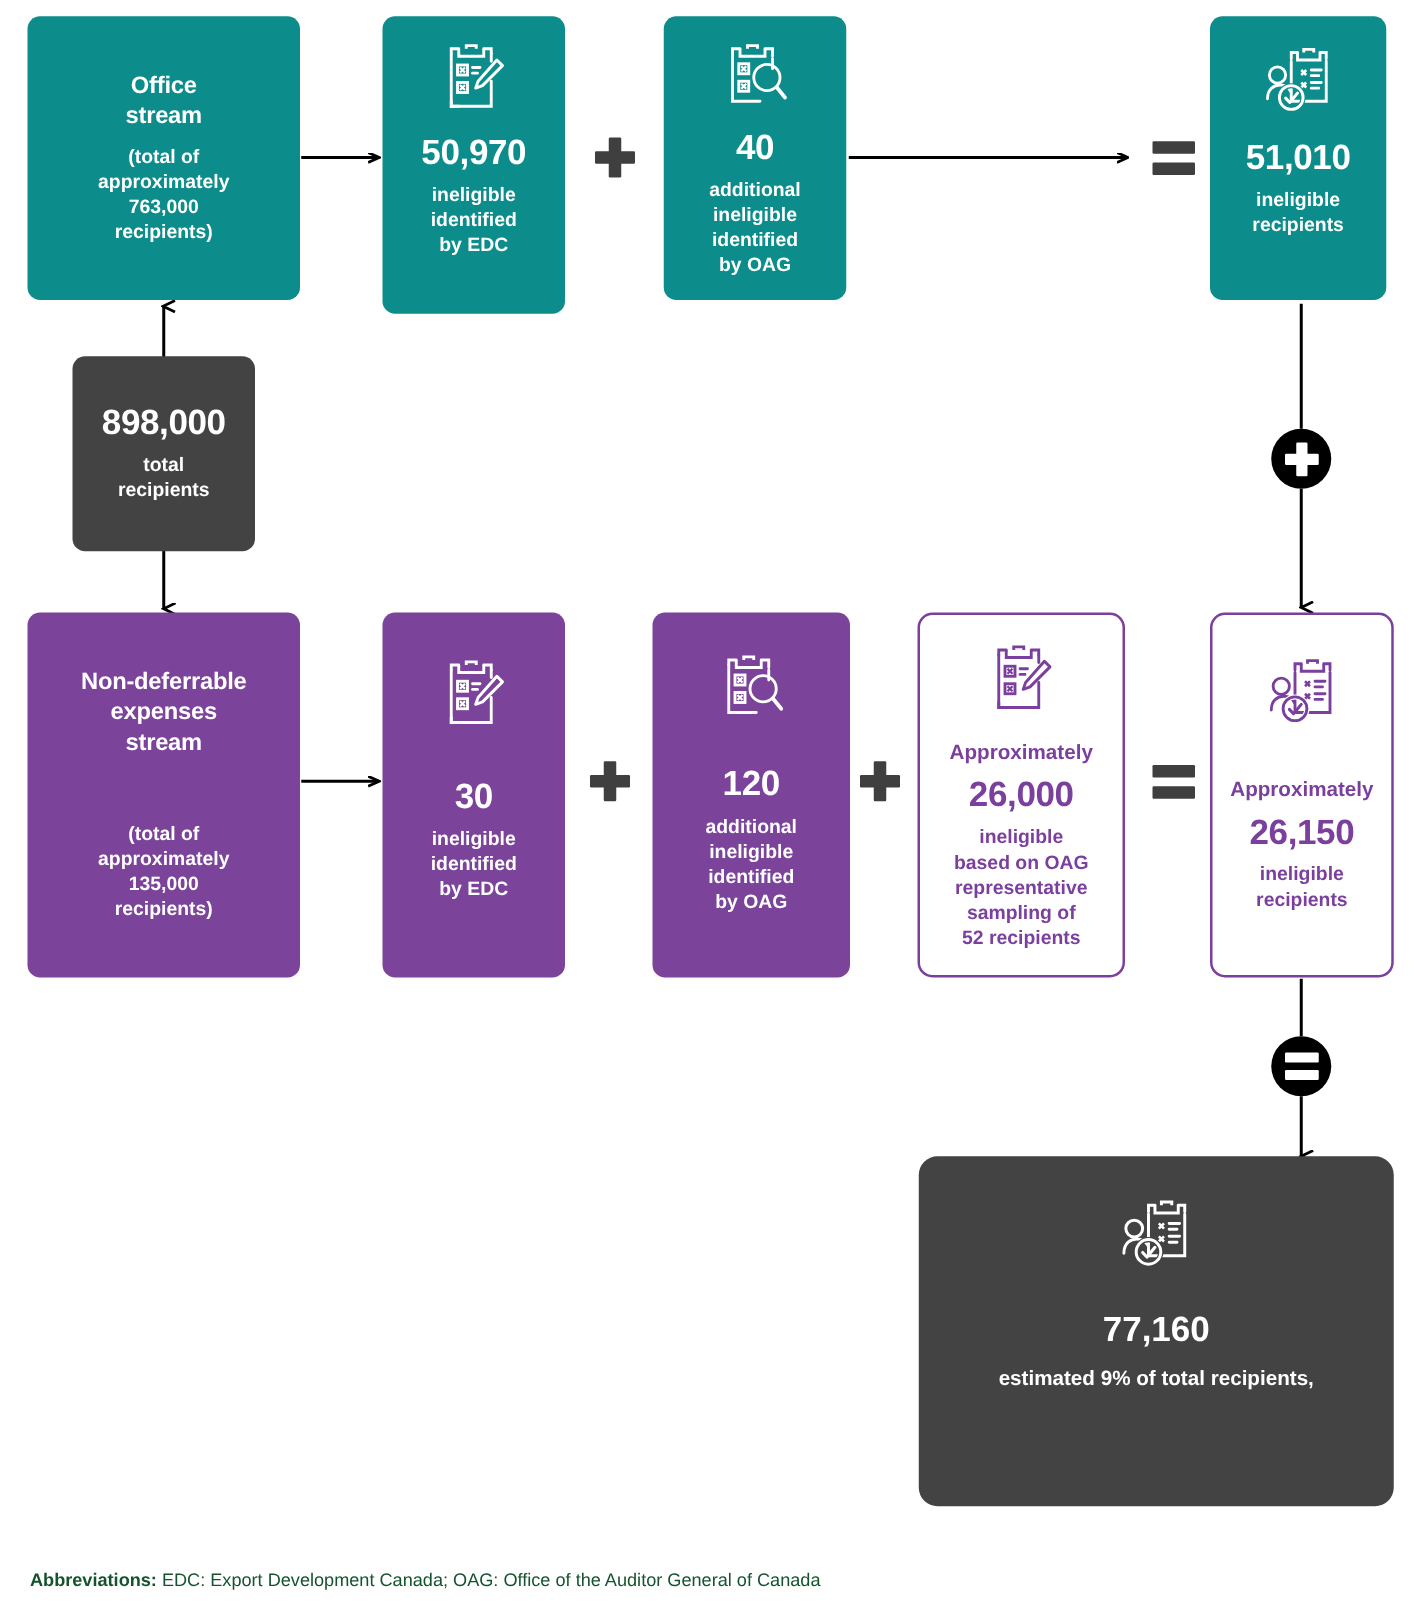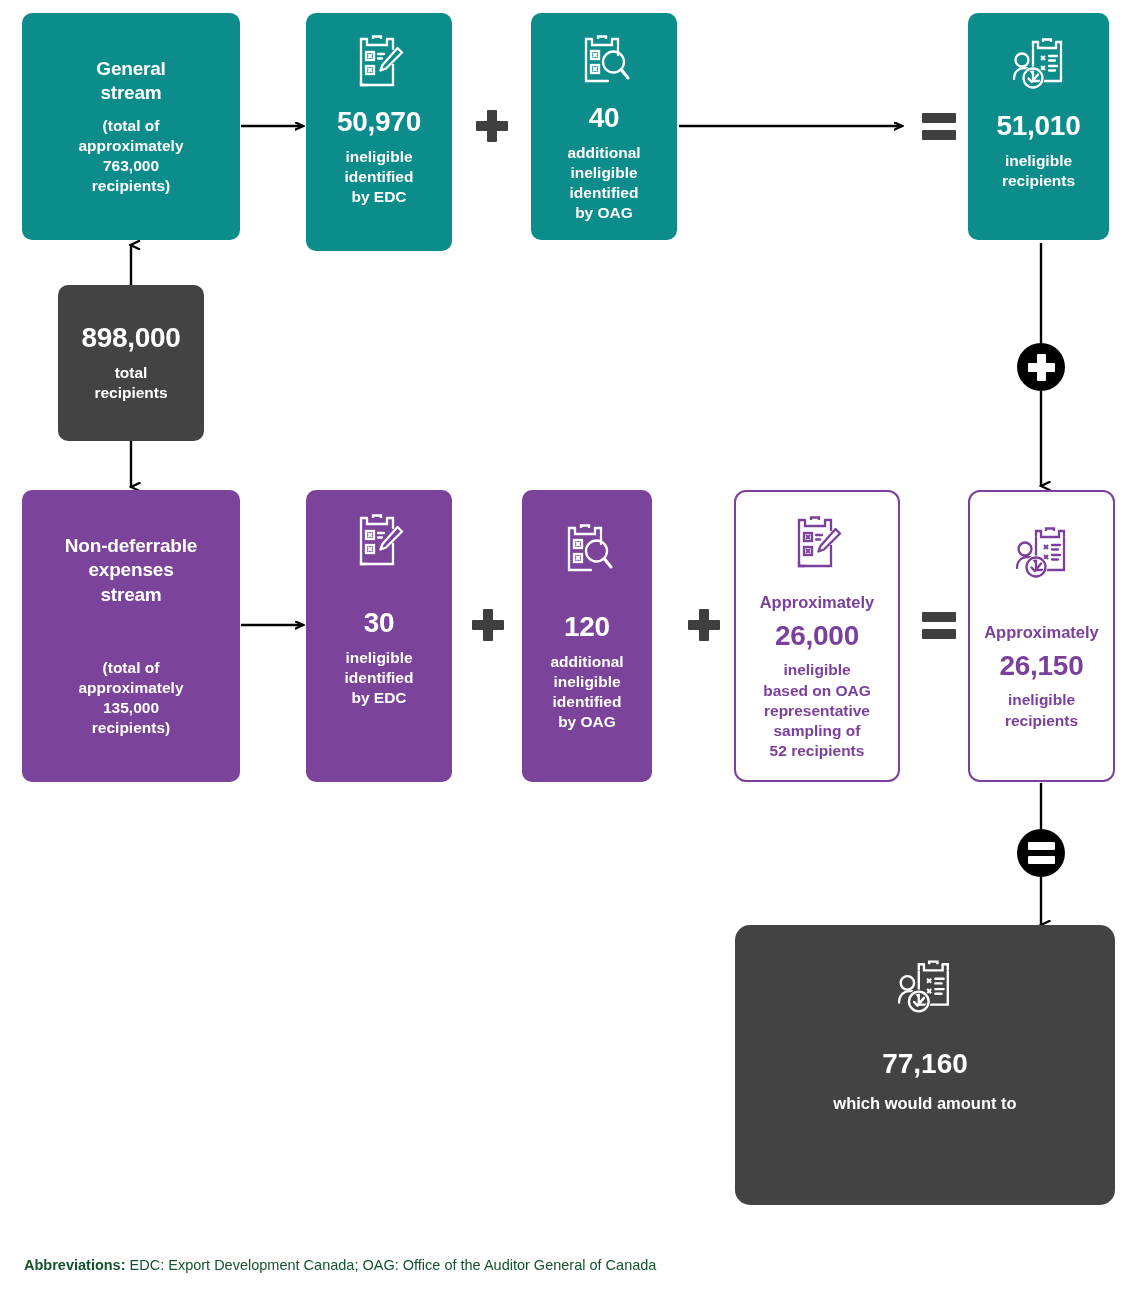--- a/index.html
+++ b/index.html
@@ -176,21 +176,21 @@
 
     <line x1="1041" y1="391" x2="1041" y2="486" stroke="#000" stroke-width="2.4" marker-end="url(#arrowD)"></line>
 
     <line x1="1041" y1="783" x2="1041" y2="829" stroke="#000" stroke-width="2.4"></line>
 
     <line x1="1041" y1="877" x2="1041" y2="925" stroke="#000" stroke-width="2.4" marker-end="url(#arrowD)"></line>
   </svg>
 
   <div class="box teal" style="left:22px; top:13px; width:218px; height:227px;">
     <div class="title">
-      <div>General</div>
+      <div>Office</div>
       <div>stream</div>
     </div>
     <div class="sub">
       <div>(total of</div>
       <div>approximately</div>
       <div>763,000</div>
       <div>recipients)</div>
     </div>
   </div>
 
@@ -305,21 +305,21 @@
       <div>stream</div>
     </div>
     <div class="sub">
       <div>(total of</div>
       <div>approximately</div>
       <div>135,000</div>
       <div>recipients)</div>
     </div>
   </div>
 
-  <div class="box purple" style="left:306px; top:490px; width:146px; height:292px; justify-content:flex-start; padding-top:24px;">
+  <div class="box purple" style="left:306px; top:490px; width:146px; height:292px; justify-content:flex-start; padding-top:38px;">
     <div class="icon-wrap">
       <svg class="icon" width="52" height="54" viewBox="0 0 52 54" fill="none" stroke="#fff" stroke-width="2.3">
         <path d="M8 8 L8 4 L14 4" stroke-linecap="round"></path>
         <path d="M8 46 L8 50 L14 50" stroke-linecap="round"></path>
         <path d="M34 4 L40 4 L40 8" stroke-linecap="round"></path>
         <path d="M14 4 L14 10 L34 10 L34 4" fill="none"></path>
         <path d="M20 4 L20 1.5 L28 1.5 L28 4" fill="none"></path>
         <path d="M8 8 L8 50 L40 50 L40 30" fill="none" stroke-linecap="round"></path>
         <path d="M40 8 L40 14" fill="none" stroke-linecap="round"></path>
         <rect x="13" y="17" width="8" height="8" fill="none"></rect>
@@ -338,21 +338,21 @@
     </div>
   </div>
 
   <div class="op op-plus" style="left:466px; top:603px; width:44px; height:44px;">
     <svg width="34" height="34" viewBox="0 0 34 34">
       <rect x="12" y="1" width="10" height="32" fill="#3f3f3f" rx="1"></rect>
       <rect x="1" y="12" width="32" height="10" fill="#3f3f3f" rx="1"></rect>
     </svg>
   </div>
 
-  <div class="box purple" style="left:522px; top:490px; width:130px; height:292px; justify-content:flex-start; padding-top:34px;">
+  <div class="box purple" style="left:522px; top:490px; width:158px; height:292px; justify-content:flex-start; padding-top:34px;">
     <div class="icon-wrap">
       <svg class="icon" width="52" height="54" viewBox="0 0 52 54" fill="none" stroke="#fff" stroke-width="2.3">
         <path d="M8 8 L8 4 L14 4" stroke-linecap="round"></path>
         <path d="M34 4 L40 4 L40 10" stroke-linecap="round"></path>
         <path d="M14 4 L14 10 L34 10 L34 4" fill="none"></path>
         <path d="M20 4 L20 1.5 L28 1.5 L28 4" fill="none"></path>
         <path d="M8 8 L8 46 L30 46" fill="none" stroke-linecap="round"></path>
         <path d="M40 12 L40 20" fill="none" stroke-linecap="round"></path>
         <rect x="13" y="16" width="8" height="8" fill="none"></rect>
         <path d="M15 18 L19 22 M19 18 L15 22" stroke-width="1.8"></path>
@@ -458,21 +458,21 @@
         <path d="M38 29 L46 29 M38 33.5 L44 33.5" stroke-linecap="round"></path>
         <circle cx="11" cy="23" r="6.5" fill="none"></circle>
         <path d="M3 42 C3 34 8.5 31 13 31 C17 31 20 33 21.5 36" fill="none" stroke-linecap="round"></path>
         <circle cx="22" cy="41" r="9.5" fill="none" stroke="#434343" stroke-width="4"></circle>
         <circle cx="22" cy="41" r="9.5" fill="none"></circle>
         <path d="M17.5 41.5 L20.8 45 L27 37.5" stroke-linecap="round" stroke-linejoin="round" stroke-width="2.4"></path>
       </svg>
     </div>
     <div class="finalnum" style="margin-top:34px;">77,160</div>
     <div class="finaltext">
-      <div>which would amount to</div>
+      <div>estimated 9% of total recipients,</div>
     </div>
   </div>
 
   <div class="footnote">
     <b>Abbreviations:</b><span> EDC: Export Development Canada; OAG: Office of the Auditor General of Canada</span>
   </div>
 
 </div>
 
 </body></html>

